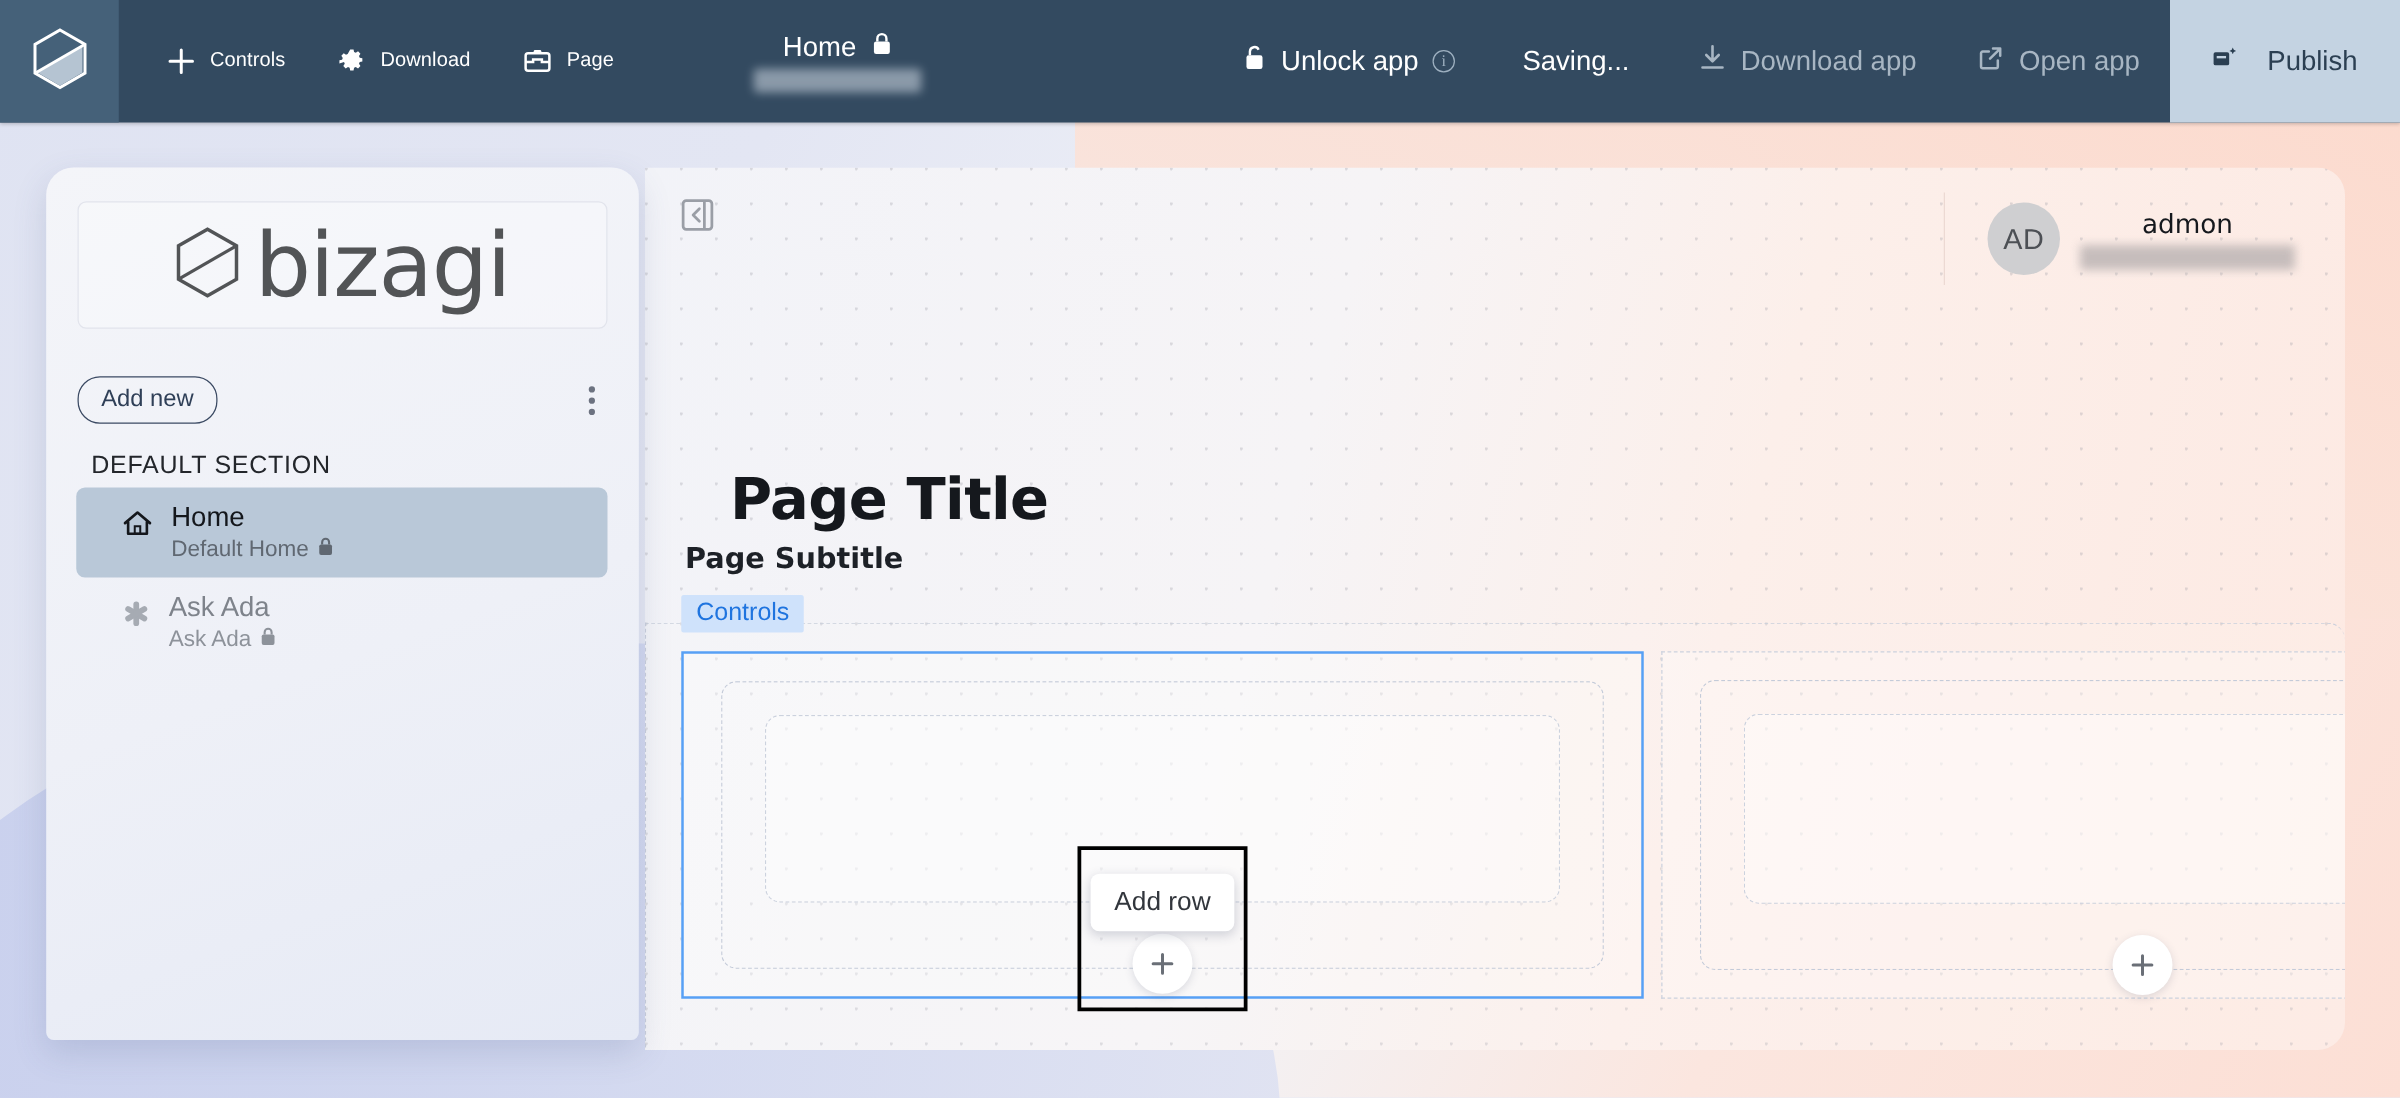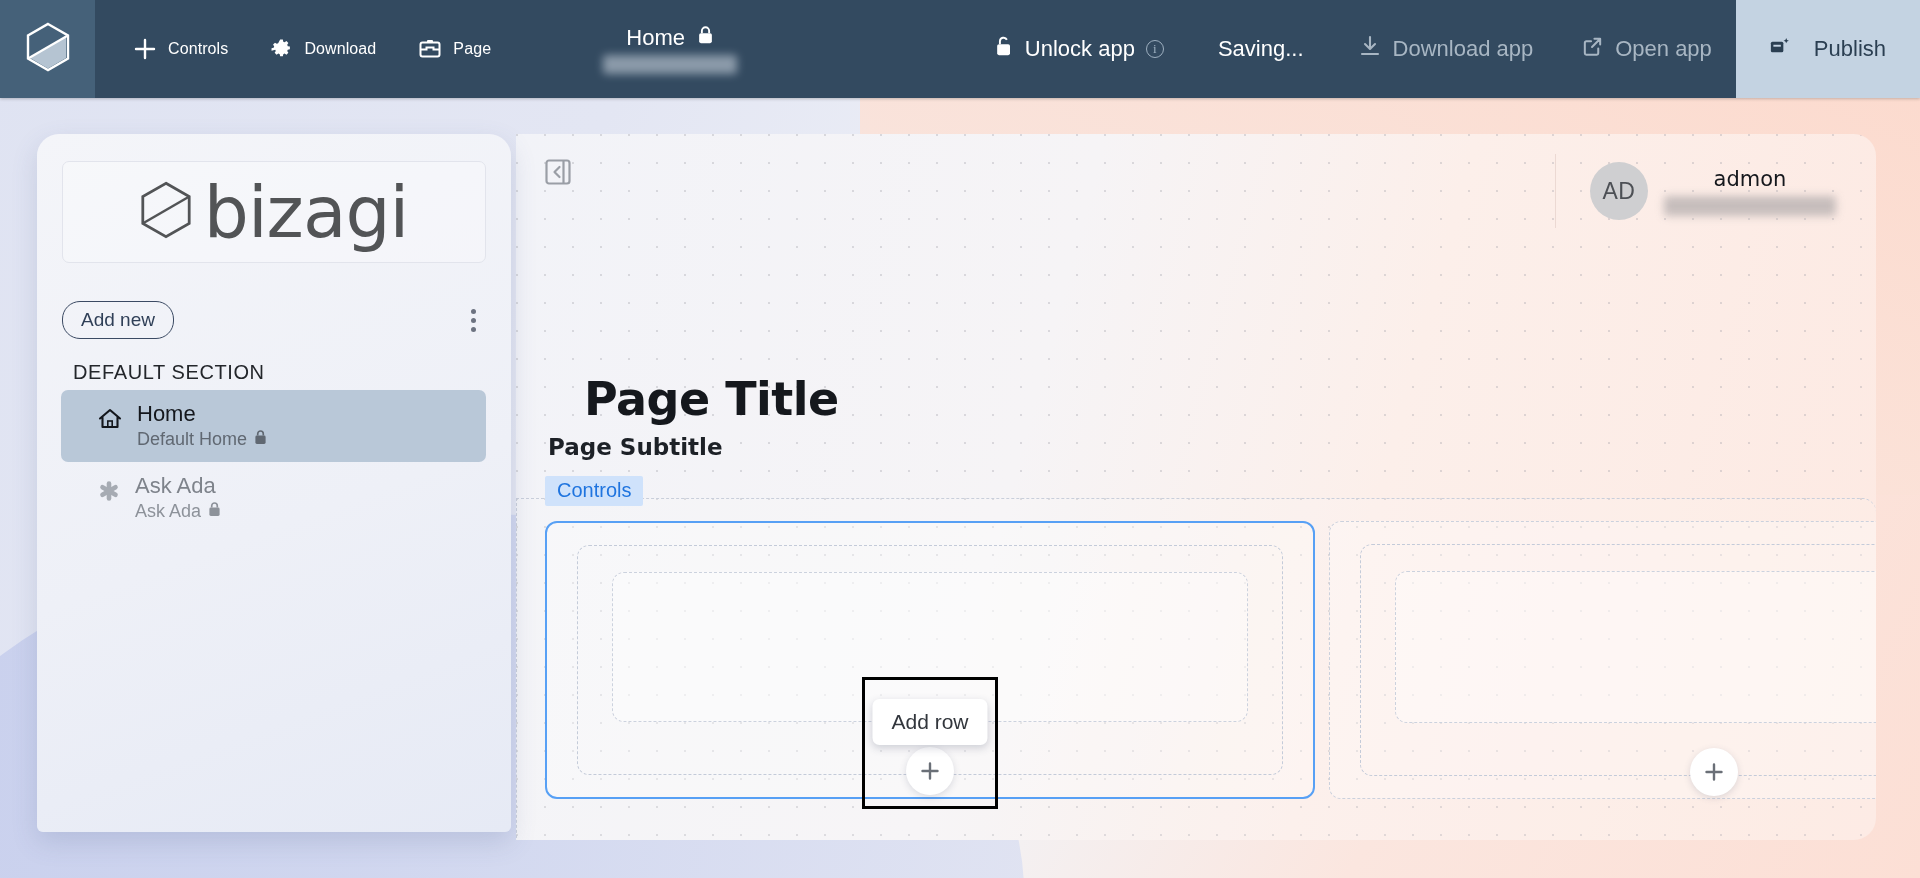--- a/index.html
+++ b/index.html
@@ -214,21 +214,21 @@
   .section-tag {
     position: absolute; left: 28px; top: -23px;
     background: #cfe2fb; color: #1f74df;
     font-size: 20px; padding: 3px 12px 4px 12px;
     border-radius: 2px;
   }
   .cols { position: absolute; left: 28px; top: 22px; display: flex; gap: 14px; }
 
   .col {
     width: 770px; height: 278px;
-    border-radius: 12px;
+    border-radius: 0;
     position: relative;
     background: rgba(255,255,255,.28);
   }
   .col.selected { border: 2px solid #57a0f5; }
   .col.plain    { border: 1px dashed #cbd1dd; }
 
   .row-dash {
     position: absolute; left: 30px; right: 30px; top: 22px; bottom: 22px;
     border: 1px dashed #c4cbd9;
     border-radius: 12px;

